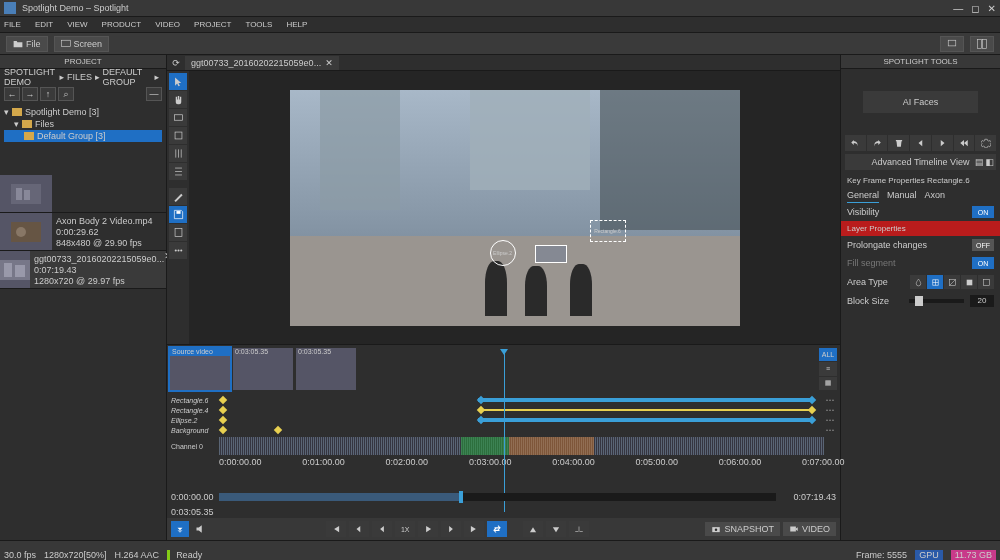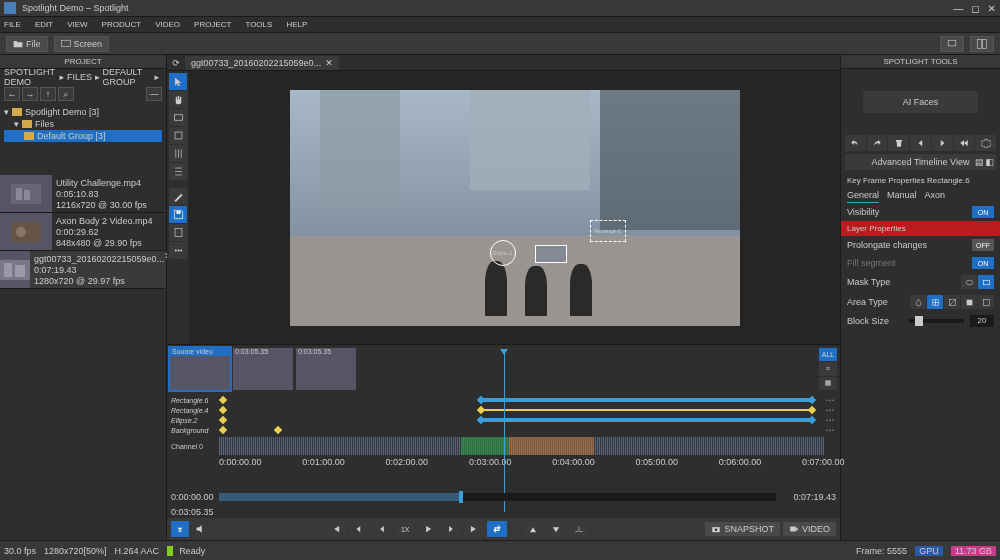--- a/index.html
+++ b/index.html
@@ -122,21 +122,21 @@
   .prop-row .plabel{flex:1}
   .toggle{width:22px;height:12px;background:#1f6fc4;color:#fff;font-size:7px;display:flex;align-items:center;justify-content:center;cursor:pointer}
   .toggle.off{background:#555}
   .btn-grp{display:flex;gap:1px}
   .sqbtn{width:16px;height:14px;background:#3a3a3a;display:flex;align-items:center;justify-content:center;cursor:pointer}
   .sqbtn.sel{background:#1f6fc4}
   .sqbtn svg{width:9px;height:9px;fill:#ccc}
   .slider{flex:1;height:4px;background:#1a1a1a;position:relative;margin:0 6px;cursor:pointer}
   .slider .shandle{position:absolute;left:12%;top:-3px;width:8px;height:10px;background:#ccc}
   .numbox{width:24px;height:12px;background:#1a1a1a;text-align:center;font-size:8px;line-height:12px}
-  .statusbar{height:20px;background:#383838;display:flex;align-items:center;padding:9px 4px;gap:8px;font-size:8px;border-top:1px solid #1a1a1a}
+  .statusbar{height:20px;background:#383838;display:flex;align-items:flex-end;padding:0 4px;gap:8px;font-size:8px;border-top:1px solid #1a1a1a}
   .statusbar .sspacer{flex:1}
   .statusbar .gpu{background:#2a5aa8;padding:0 4px}
   .statusbar .disk{background:#c83a8a;padding:0 4px}
 </style>
 </head>
 <body>
 
 <div class="titlebar">
   <div class="logo"></div>
   <div class="title">Spotlight Demo – Spotlight</div>
@@ -224,25 +224,20 @@
     </div>
     <div class="clips">
       <div class="clip">
         <div class="thumb">
             <svg viewBox="0 0 30 20">
               <rect width="30" height="20" fill="#667"></rect>
               <rect x="5" y="4" width="6" height="12" fill="#889"></rect>
               <rect x="13" y="6" width="6" height="10" fill="#889"></rect>
             </svg>
           </div>
-        <div class="info">
-            <span>Utility Challenge.mp4</span>
-            <span>0:05:10.83</span>
-            <span>1216x720 @ 30.00 fps</span>
-          </div>
       </div>
       <div class="clip">
         <div class="thumb">
             <svg viewBox="0 0 30 20">
               <rect width="30" height="20" fill="#654"></rect>
               <circle cx="10" cy="10" r="5" fill="#876"></circle>
             </svg>
           </div>
         <div class="info">
             <span>Axon Body 2 Video.mp4</span>
@@ -592,35 +587,20 @@
     <div class="section-title" style="background:#b91c1c">Layer Properties</div>
     <div class="prop-row">
         <div class="plabel">Prolongate changes</div>
         <div class="toggle off">OFF</div>
       </div>
     <div class="prop-row">
         <div class="plabel" style="color:#777">Fill segment</div>
         <div class="toggle">ON</div>
       </div>
     <div class="prop-row">
-      <div class="plabel">Mask Type</div>
-      <div class="btn-grp">
-        <div class="sqbtn">
-            <svg viewBox="0 0 16 16">
-              <ellipse cx="8" cy="8" rx="6" ry="4" fill="none" stroke="#ccc"></ellipse>
-            </svg>
-          </div>
-        <div class="sqbtn sel">
-            <svg viewBox="0 0 16 16">
-              <rect x="3" y="4" width="10" height="8" fill="none" stroke="#fff"></rect>
-            </svg>
-          </div>
-      </div>
-    </div>
-    <div class="prop-row">
       <div class="plabel">Area Type</div>
       <div class="btn-grp">
         <div class="sqbtn">
             <svg viewBox="0 0 16 16">
               <path d="M8 2c3 4 4 6 4 8a4 4 0 11-8 0c0-2 1-4 4-8z" fill="none" stroke="#ccc"></path>
             </svg>
           </div>
         <div class="sqbtn sel">
             <svg viewBox="0 0 16 16">
               <path d="M3 3h10v10H3zM3 8h10M8 3v10" fill="none" stroke="#fff"></path>
@@ -651,18 +631,18 @@
         </div>
       <div class="numbox">20</div>
     </div>
   </div>
 </div>
 
 <div class="statusbar">
   <span>30.0 fps</span>
   <span>1280x720[50%]</span>
   <span>H.264  AAC</span>
-  <span style="border-left:6px solid #84cc16;padding-left:6px">Ready</span>
+  <span style="border-left:3px solid #84cc16;padding-left:6px">Ready</span>
   <div class="sspacer"></div>
   <span>Frame: 5555</span>
   <span class="gpu">GPU</span>
   <span class="disk">11.73 GB</span>
 </div>
 
 </body></html>

